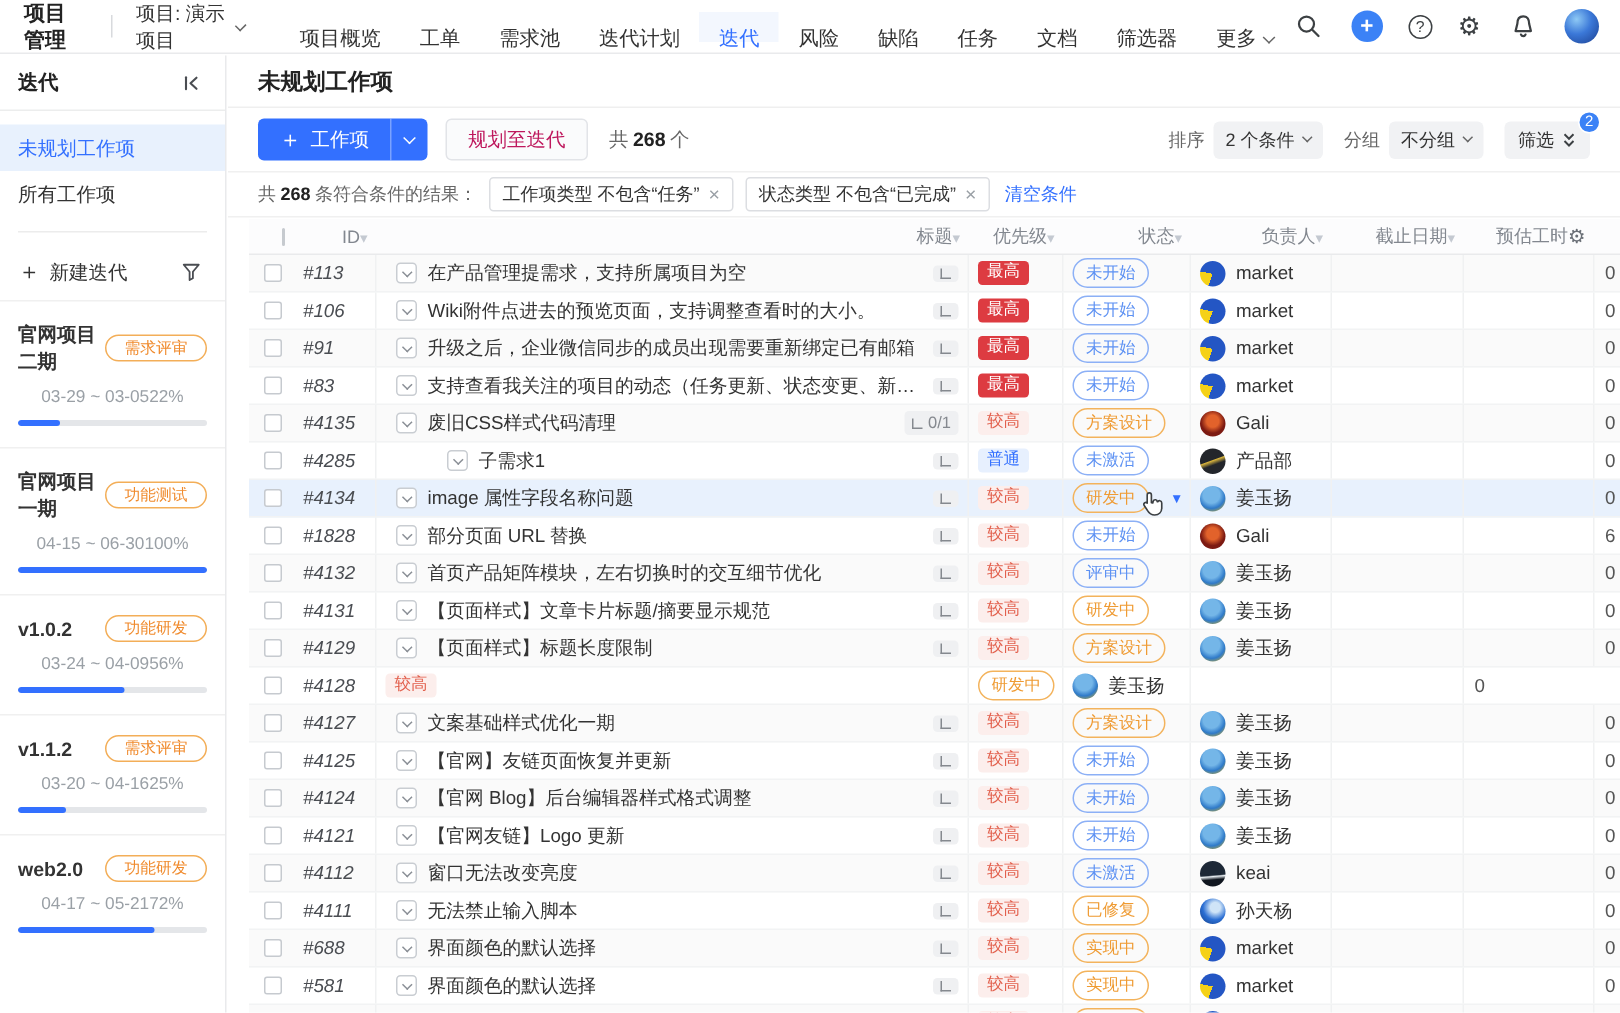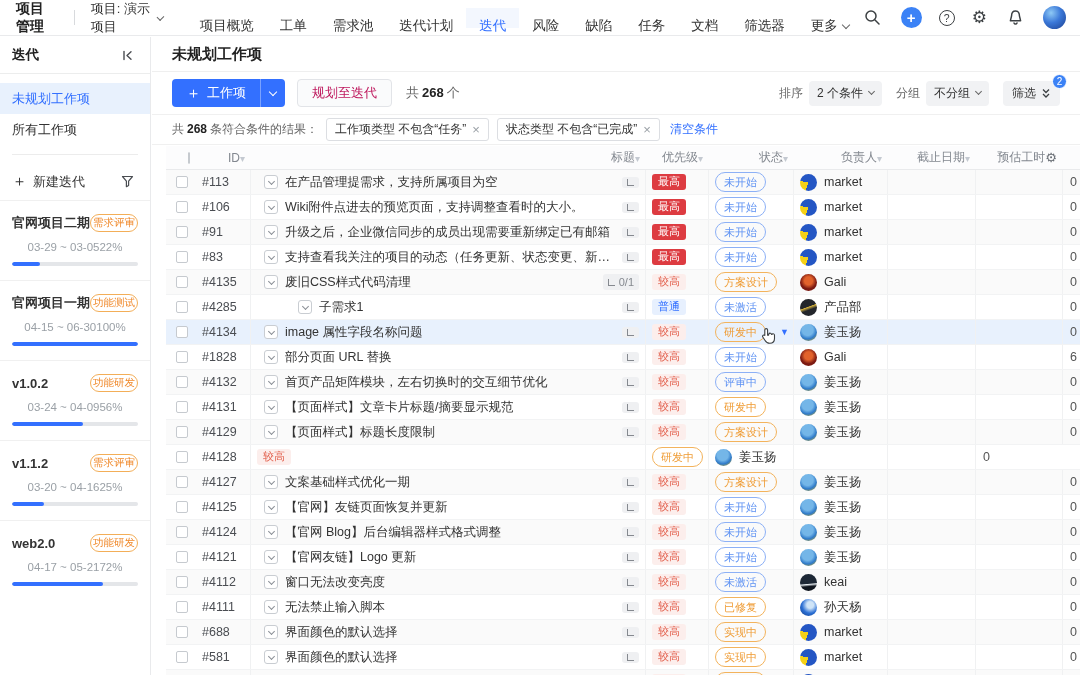--- a/index.html
+++ b/index.html
@@ -45,21 +45,21 @@
   .sb-items { padding:9px 0 2px; }
   .sb-item { height:31px; line-height:31px; padding:0 12px; font-size:13px; color:#333; cursor:pointer; }
   .sb-item.active { background:#e8f1fd; color:#3370ff; }
   .sb-sep { height:1px; background:#ececec; margin:7px 12px; }
   .sb-new { height:38px; display:flex; align-items:center; justify-content:space-between; padding:0 12px; cursor:pointer; }
   .sb-new-label { font-size:13px; color:#333; }
   .sb-new-label b { font-weight:400; margin-right:6px; font-size:15px; }
   .sprint-card { padding:13px 12px 14px; border-top:1px solid #f0f0f0; cursor:pointer; }
   .sc-row1 { display:flex; align-items:center; justify-content:space-between; }
   .sc-name { font-size:13px; font-weight:700; color:#333; }
-  .sc-badge { font-size:10.5px; color:#f08a2c; border:1px solid #f3ae58; border-radius:9px; padding:1px 2px; white-space:nowrap; }
+  .sc-badge { font-size:10.5px; color:#f08a2c; border:1px solid #f3ae58; border-radius:9px; padding:1px 12px; white-space:nowrap; }
   .sc-row2 { display:flex; align-items:center; justify-content:center; margin-top:9px; }
   .sc-dates { font-size:11.5px; color:#9aa0a6; }
   .sc-pct { font-size:11.5px; color:#9aa0a6; }
   .sc-track { margin-top:9px; height:4px; border-radius:2px; background:#e4e6e9; overflow:hidden; }
   .sc-fill { height:100%; border-radius:2px; background:#3370ff; }
 
   
   .main { position:absolute; left:152px; top:37px; right:0; bottom:0; background:#fff; }
   .page-head { height:35px; display:flex; align-items:center; padding:0 20px; border-bottom:1px solid #efefef; }
   .page-title { font-size:15px; font-weight:700; color:#222; }
@@ -100,21 +100,21 @@
   .th .hl { white-space:nowrap; }
   .gear-sm { font-size:13px; color:#6b7077; cursor:pointer; line-height:1; }
   .gear-sm::after { content:"⚙"; }
 
   .row { height:25px; font-size:12.5px; border-bottom:1px solid #f2f3f4; cursor:pointer; }
   .row:nth-child(odd) { background:#fafafa; }
   .row.selected { background:#e8f1fd; }
   .cell { height:100%; display:flex; align-items:center; padding:0 6px; overflow:hidden; white-space:nowrap; }
   .c-id, .c-title, .c-pri, .c-status, .c-owner, .c-due, .c-est { border-right:1px solid #f0f1f2; }
   .checkbox { width:12px; height:12px; border:1px solid #c6cacf; border-radius:2px; background:#fff; margin-left:4px; }
-  .c-id { color:#4a4d52; }
+  .c-id { color:#4a4d52;font-style:italic; }
   .c-title { padding-left:13px; gap:7px; }
   .t-text { overflow:hidden; text-overflow:ellipsis; color:#333; }
   .row.indent .c-title { padding-left:47px; }
   .expander { width:14px; height:14px; border:1px solid #c9cdd2; border-radius:3px; background:#fff;
     display:flex; align-items:center; justify-content:center; flex:none; }
   .expander .chev { color:#8a8f96; margin:0 0 2px; }
   .subbadge { margin-left:auto; background:#eff0f2; border-radius:3px; padding:2px 5px; color:#85898f;
     font-size:11px; display:flex; align-items:center; gap:4px; flex:none; }
   .lshape { display:inline-block; width:7px; height:7px; border-left:1.3px solid #85898f; border-bottom:1.3px solid #85898f; }
   .subbadge em { font-style:normal; }

